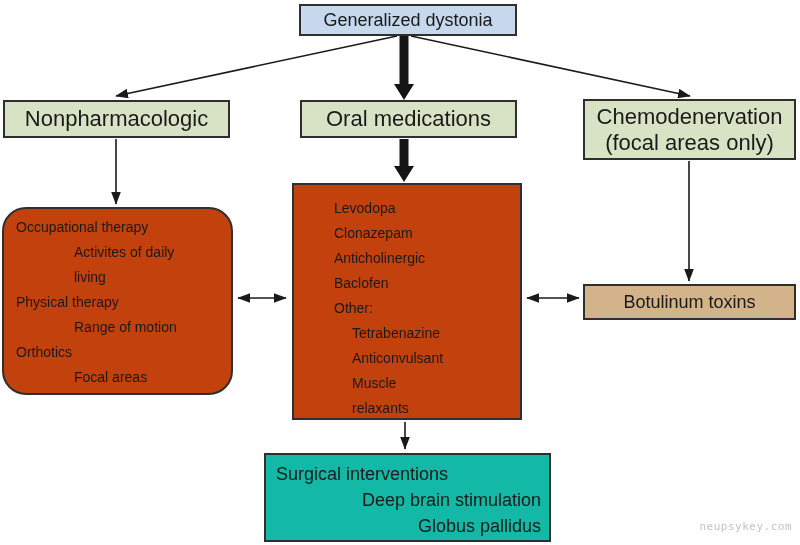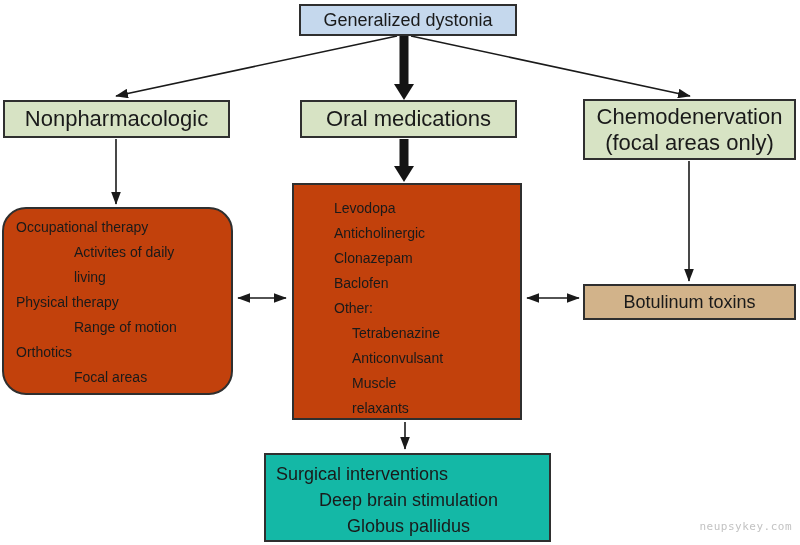--- a/index.html
+++ b/index.html
@@ -20,21 +20,21 @@
   .detail{background:#c2410c;font-size:14px;line-height:25px;}
   .detail-nonpharm{left:2px;top:207px;width:231px;height:188px;padding:6px 4px 0 12px;border-radius:24px;}
   .detail-oral{left:292px;top:183px;width:230px;height:237px;padding:11px 4px 0 40px;}
   .detail-nonpharm .indent{padding-left:58px;}
   .detail-oral .indent{padding-left:18px;}
   .botulinum-box{left:583px;top:284px;width:213px;height:36px;background:#d2b38a;font-size:18px;}
   .surgical-box{
     left:264px;top:453px;width:287px;height:89px;background:#14b8a6;
     font-size:18px;line-height:26px;padding:6px 8px 0 10px;
   }
-  .surgical-box .align-right{text-align:center;}
+  .surgical-box .align-right{text-align:right;}
   .watermark{
     position:absolute;top:520px;right:8px;font-family:"DejaVu Sans Mono", monospace;
     font-size:11px;color:#c3c3c3;letter-spacing:0.5px;text-align:center;
   }
   .line{white-space:nowrap;}
 </style>
 </head>
 <body>
 
 <div id="canvas">
@@ -91,22 +91,22 @@
     <div class="line indent">Activites of daily</div>
     <div class="line indent">living</div>
     <div class="line">Physical therapy</div>
     <div class="line indent">Range of motion</div>
     <div class="line">Orthotics</div>
     <div class="line indent">Focal areas</div>
   </div>
 
   <div class="box detail detail-oral">
     <div class="line">Levodopa</div>
+    <div class="line">Clonazepam</div>
     <div class="line">Anticholinergic</div>
-    <div class="line">Clonazepam</div>
     <div class="line">Baclofen</div>
     <div class="line">Other:</div>
     <div class="line indent">Tetrabenazine</div>
     <div class="line indent">Anticonvulsant</div>
     <div class="line indent">Muscle</div>
     <div class="line indent">relaxants</div>
   </div>
 
   <div class="box botulinum-box center">
     <span>Botulinum toxins</span>

